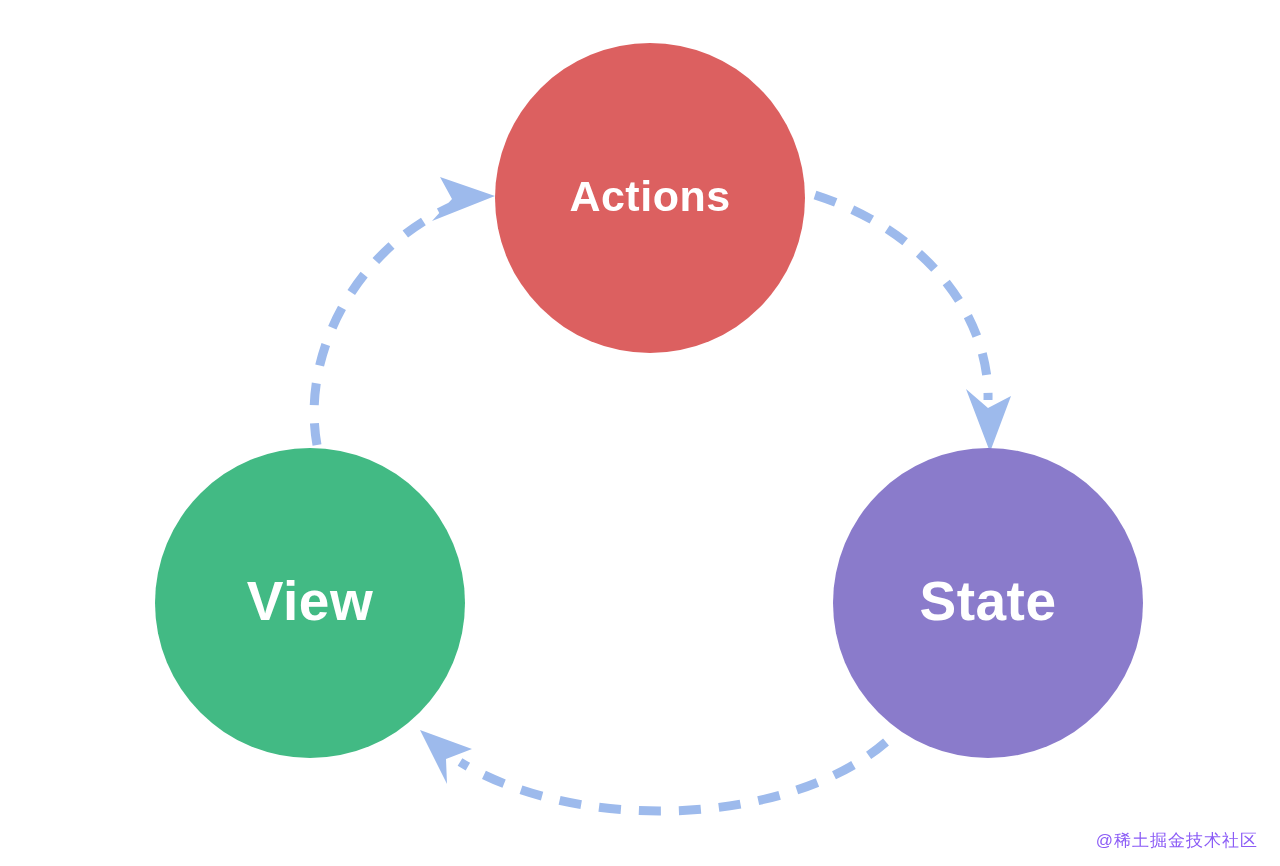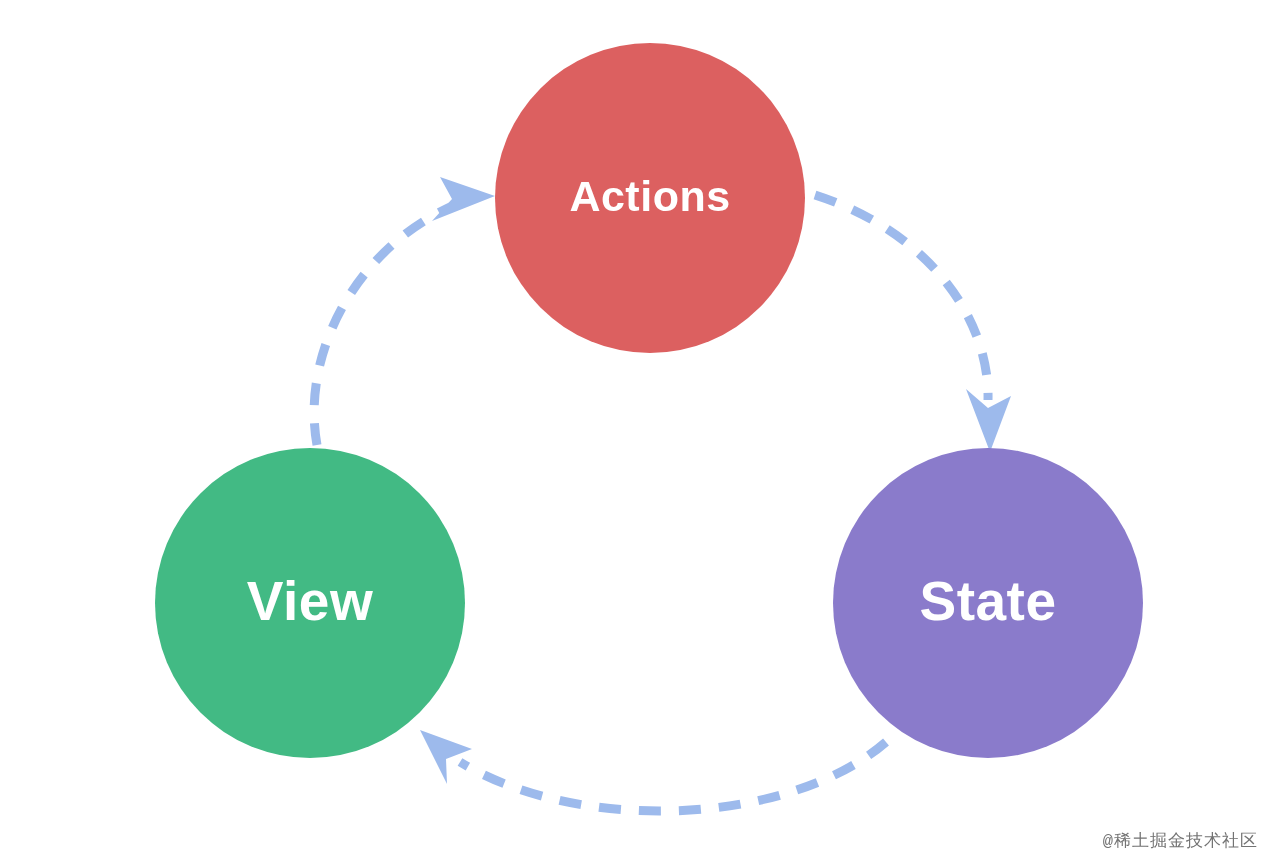--- a/index.html
+++ b/index.html
@@ -32,23 +32,23 @@
   .label-view    { font-size: 55px; }
   .label-state   { font-size: 55px; }
   .flow-path {
     fill: none;
     stroke-linecap: butt;
   }
   .watermark {
     position: absolute;
     right: 22px;
     bottom: 14px;
-    font-family: Liberation Mono, monospace;
+    font-family: Liberation Sans, sans-serif;
     font-size: 17px;
-    color: #737373;
+    color: #8b5cf6;
     letter-spacing: 1px;
     white-space: nowrap;
     user-select: none;
     margin-top: 16px;
   }
 </style>
 </head>
 <body>
 
 <svg id="canvas" viewBox="0 0 1280 866" xmlns="http://www.w3.org/2000/svg">

